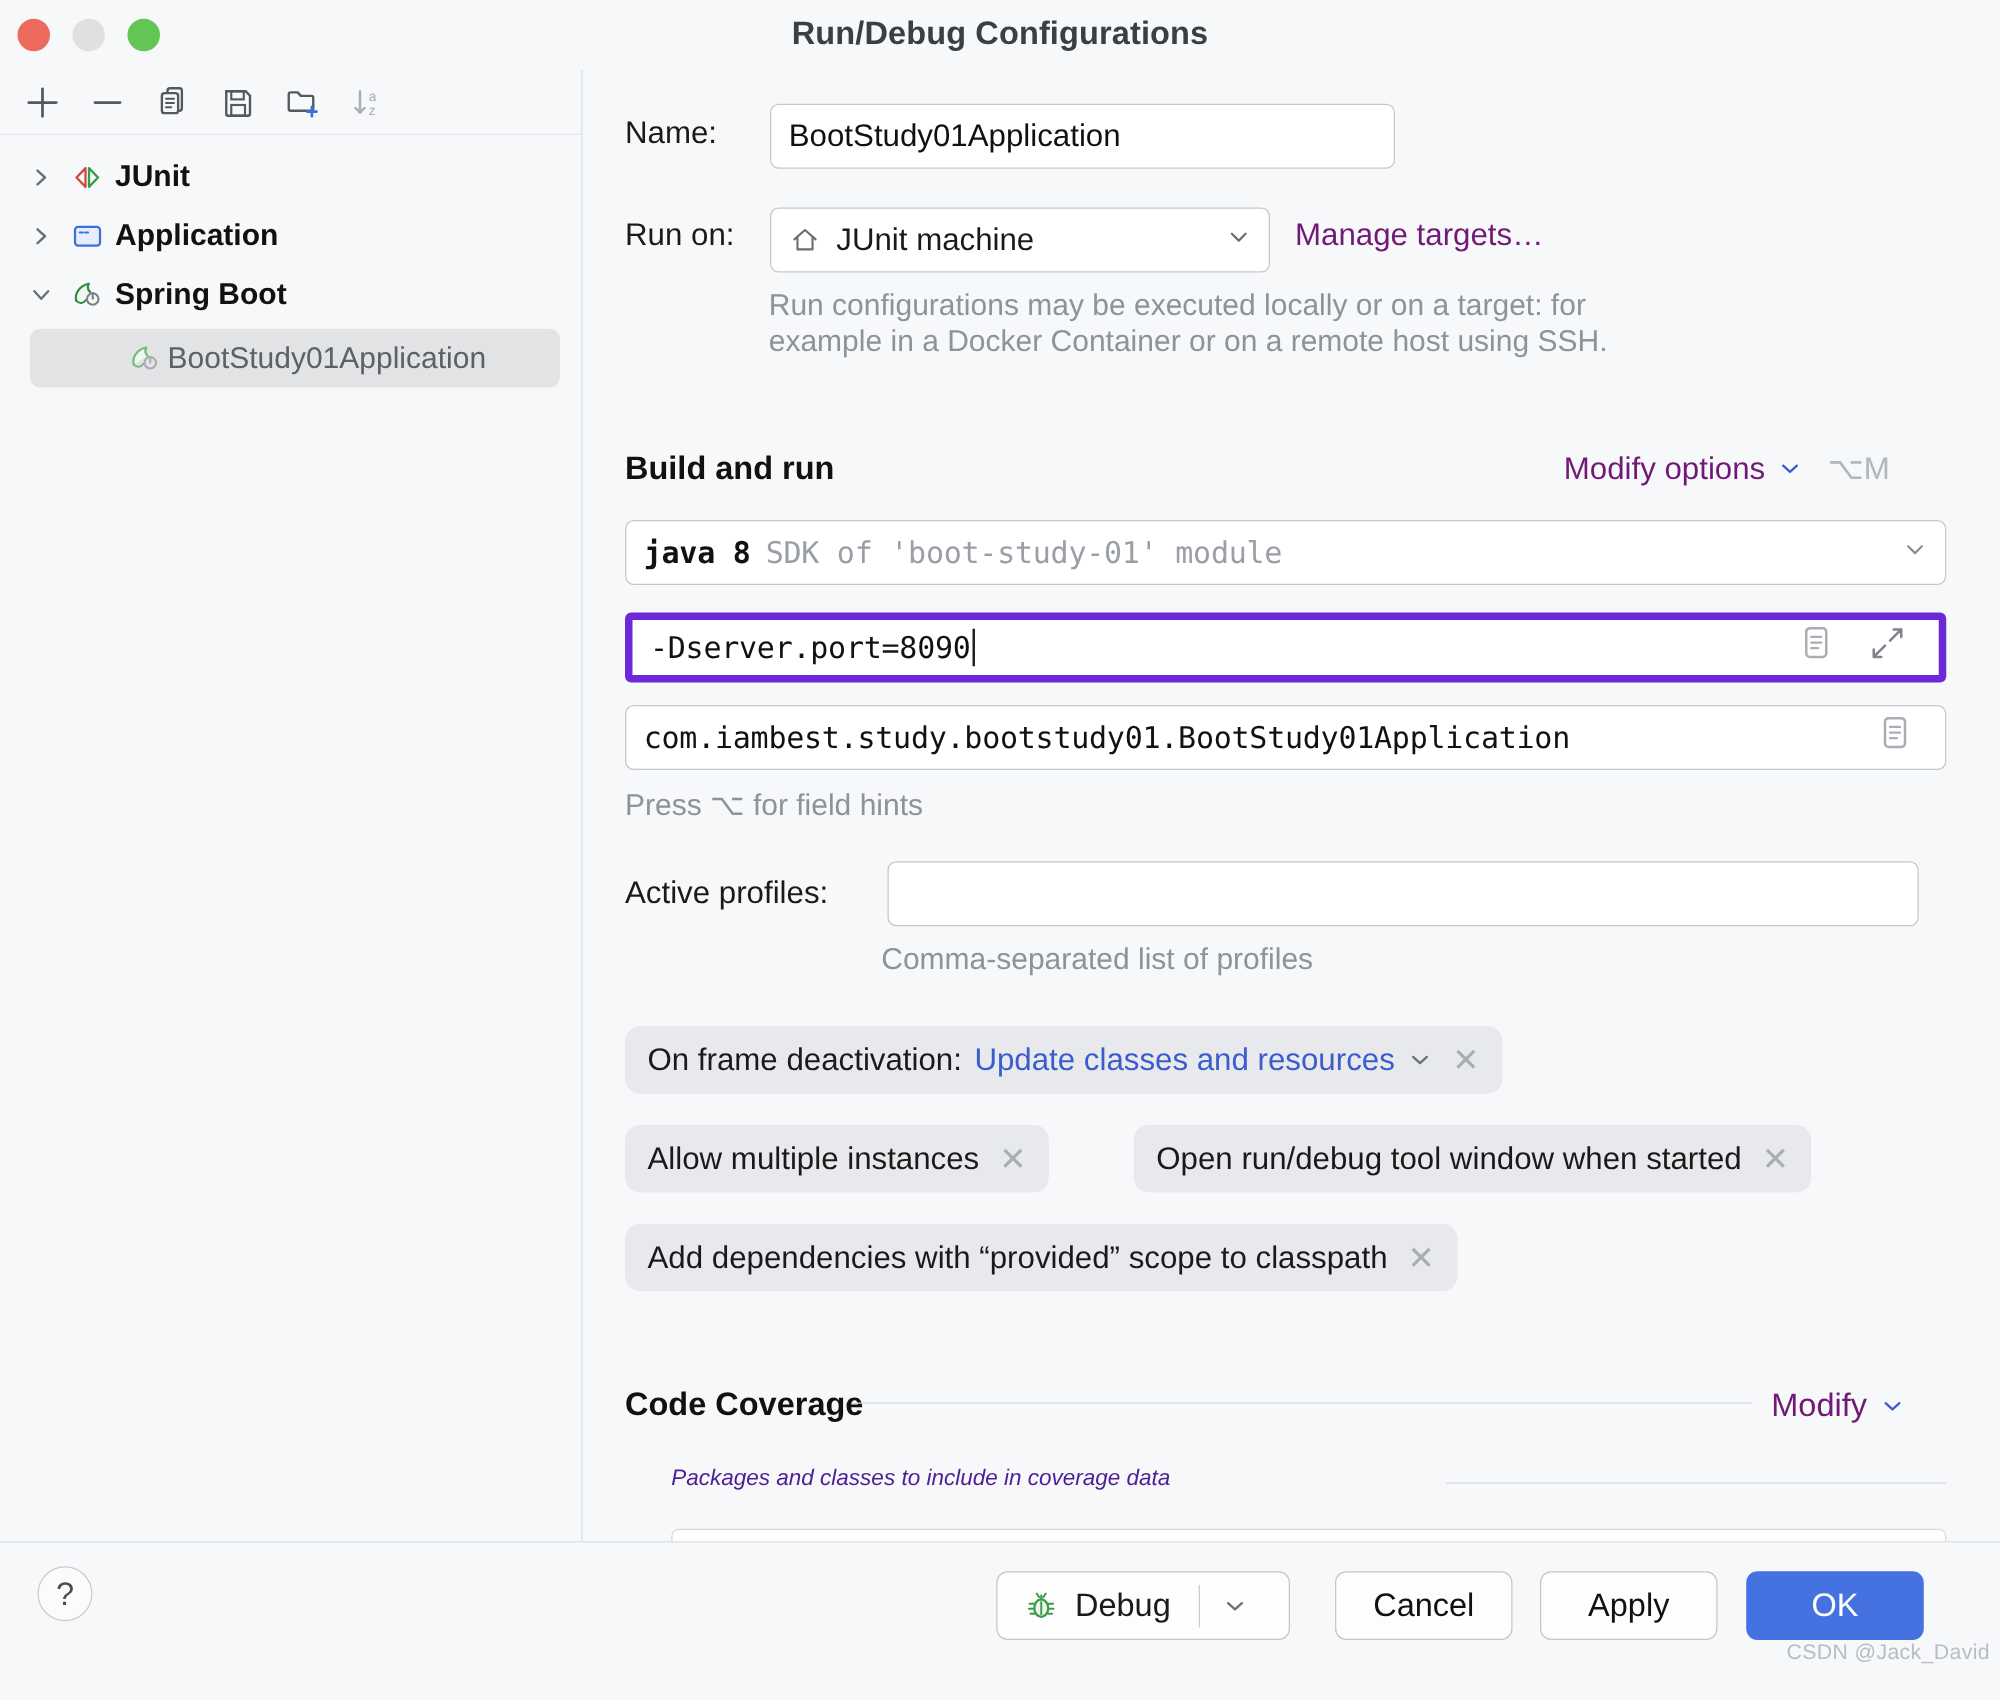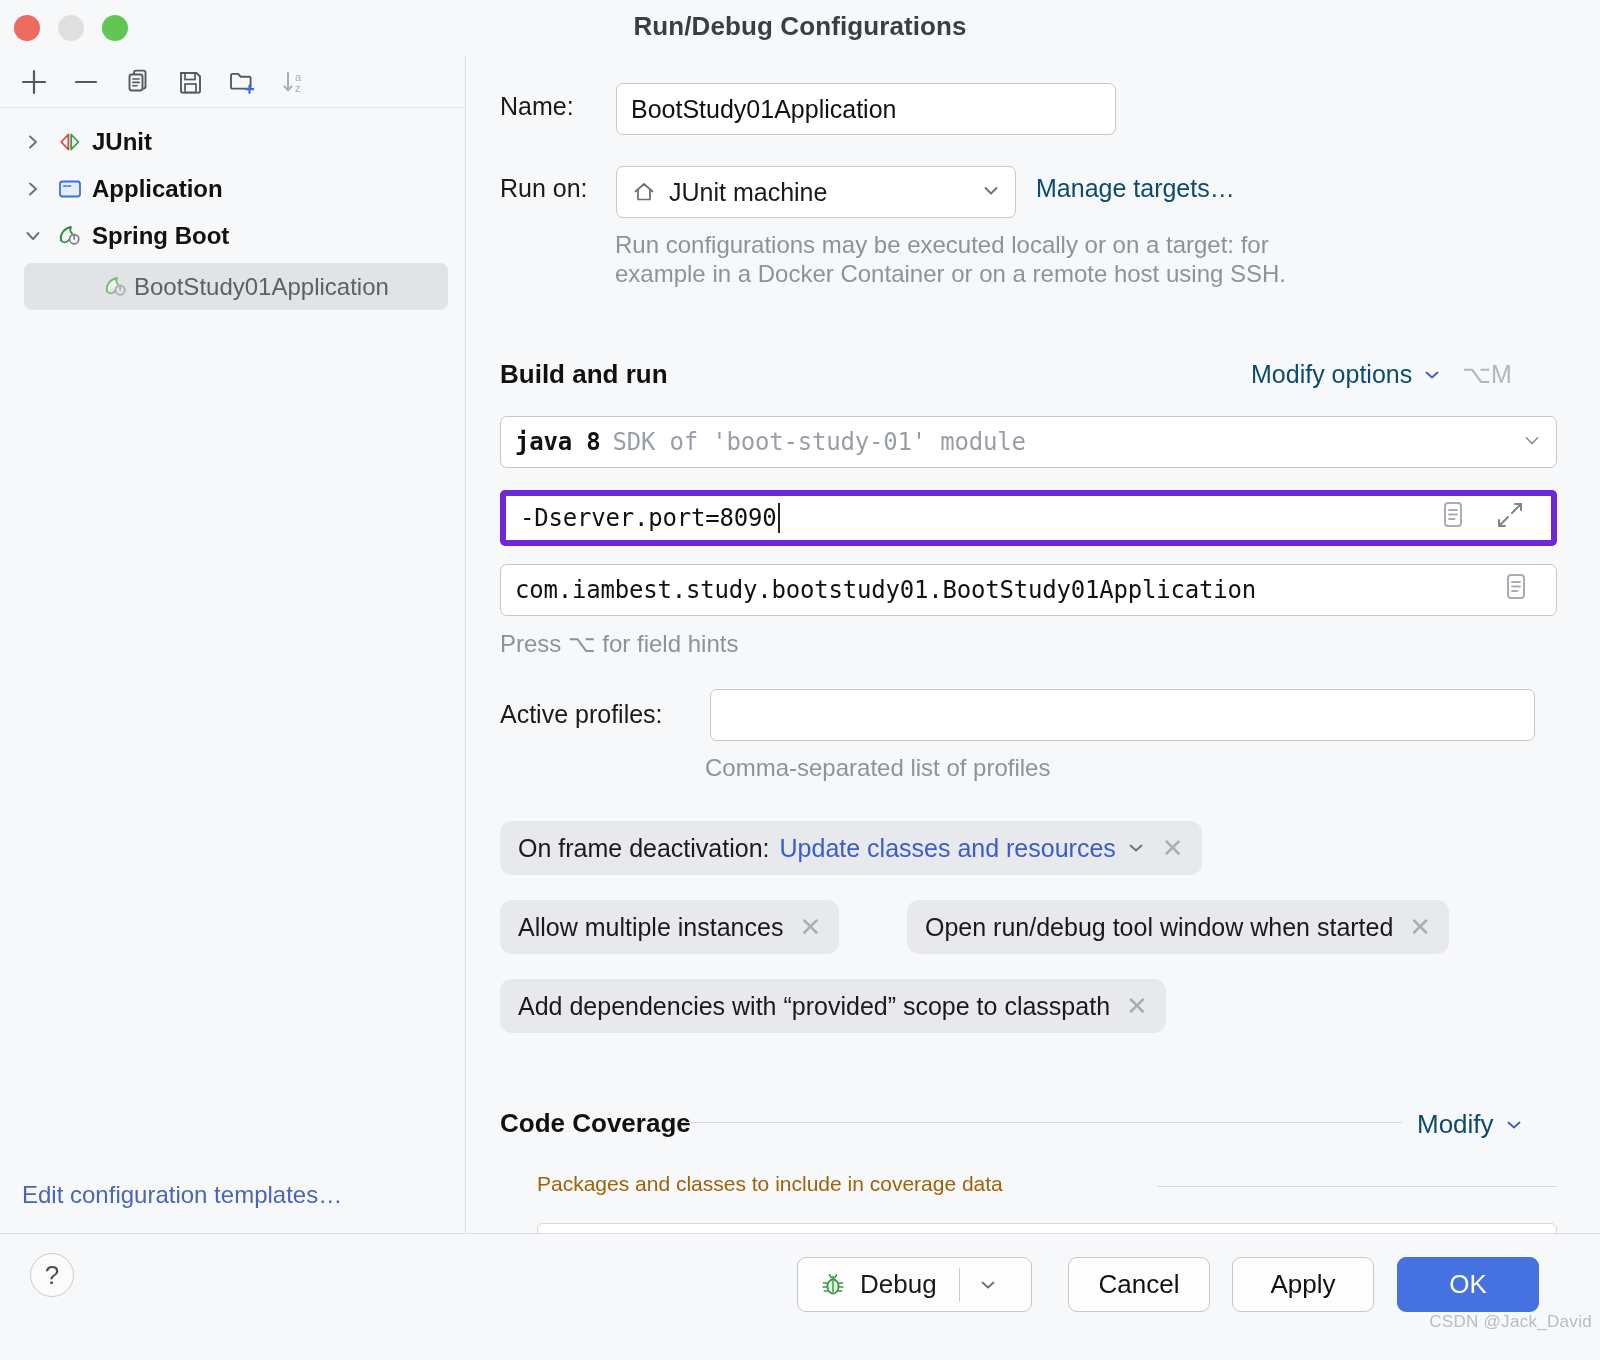--- a/index.html
+++ b/index.html
@@ -136,21 +136,21 @@
     border-radius: 7px;
     height: 52px;
     display: flex; align-items: center;
     padding: 0 12px 0 14px;
     font-size: 25px;
     cursor: pointer;
     position: relative;
   }
   .combo .chev { position: absolute; right: 14px; top: 50%; transform: translateY(-50%); }
 
-  .link { color: #0c4a6e; cursor: pointer; }
+  .link { color: #701a75; cursor: pointer; }
   .hint { color: #8e9299; font-size: 24px; }
 
   .checkbox {
     width: 28px; height: 28px;
     border: 1.5px solid #9da1a8;
     border-radius: 5px;
     background: #fff;
     cursor: pointer;
     flex: 0 0 28px;
   }
@@ -349,21 +349,20 @@
             <path d="M6 19.5 C8.5 22.5 12.5 21.5 13.5 19" fill="none" stroke="#77b97f" stroke-width="1.6" stroke-linecap="round"></path>
             <circle cx="19.2" cy="18.2" r="4.6" fill="none" stroke="#a7abb2" stroke-width="1.7"></circle>
             <path d="M19.2 13.4 V18" stroke="#a7abb2" stroke-width="1.7" stroke-linecap="round"></path>
           </svg>
         </span>
         <span>BootStudy01Application</span>
       </div>
 
     </div>
 
-    <div class="edit-templates">Edit configuration templates…</div>
   </div>
 
   <div class="right-panel">
 
     <div class="row" style="left:33px; top:36px;">
       <span class="lbl">Name:</span>
     </div>
     <div class="textfield" style="position:absolute; left:149px; top:27px; width:500px;">
       <span>BootStudy01Application</span>
     </div>
@@ -480,21 +479,21 @@
     <div class="sep-line" style="position:absolute; left:215px; top:1066px; width:720px;"></div>
     <div style="position:absolute; left:950px; top:1053px; display:flex; align-items:center; gap:10px;">
       <span class="link" style="font-size:26px;">Modify</span>
       <span style="display:flex;">
         <svg width="20" height="20" viewBox="0 0 20 20">
             <path d="M4.5 7.5 L10 12.5 L15.5 7.5" fill="none" stroke="#3a5ccc" stroke-width="1.8" stroke-linecap="round" stroke-linejoin="round"></path>
           </svg>
       </span>
     </div>
 
-    <div style="position:absolute; left:70px; top:1116px; font-size:21px; color:#a16207;">Packages and classes to include in coverage data</div>
+    <div style="position:absolute; left:70px; top:1116px; font-size:18px; color:#4c1d95;font-style:italic;">Packages and classes to include in coverage data</div>
     <div class="sep-line" style="position:absolute; left:690px; top:1130px; width:400px;"></div>
 
     <div style="position:absolute; left:70px; top:1167px; width:1020px; height:40px; background:#fff; border:1px solid #d5d8dc; border-radius:6px 6px 0 0;"></div>
 
   </div>
 
   <div class="bottombar"></div>
 
   <div class="help-btn">?</div>
 

